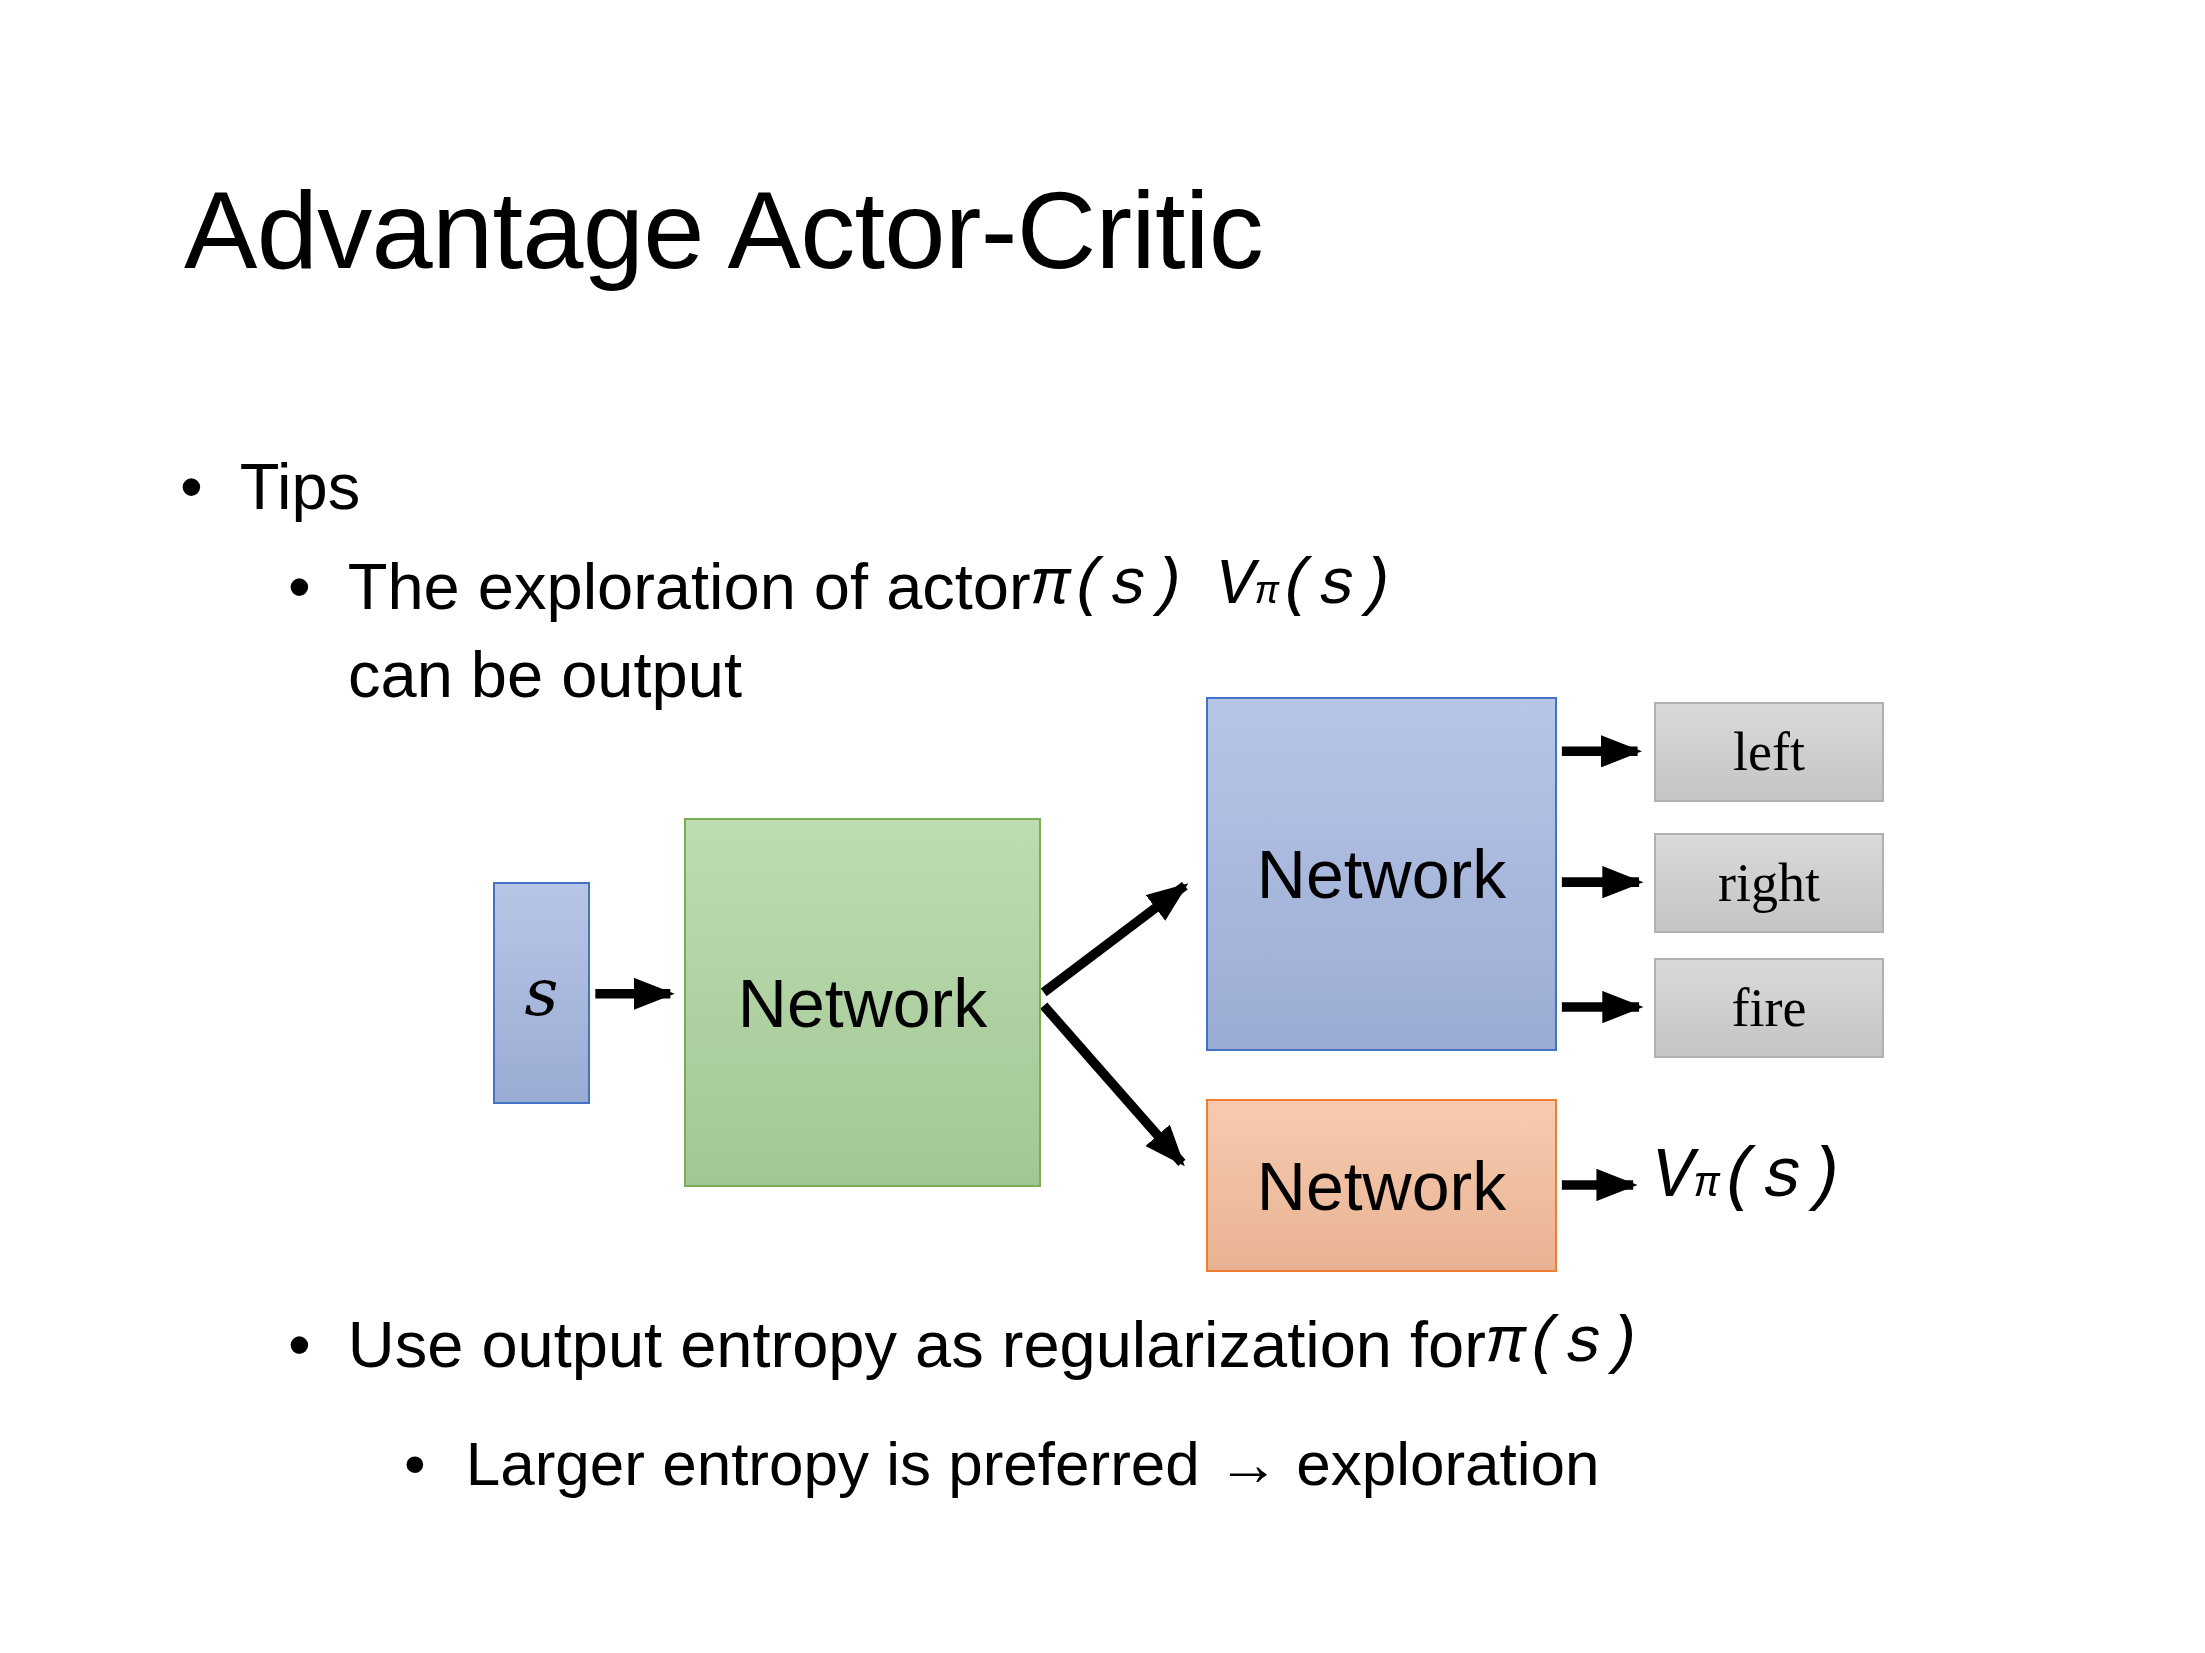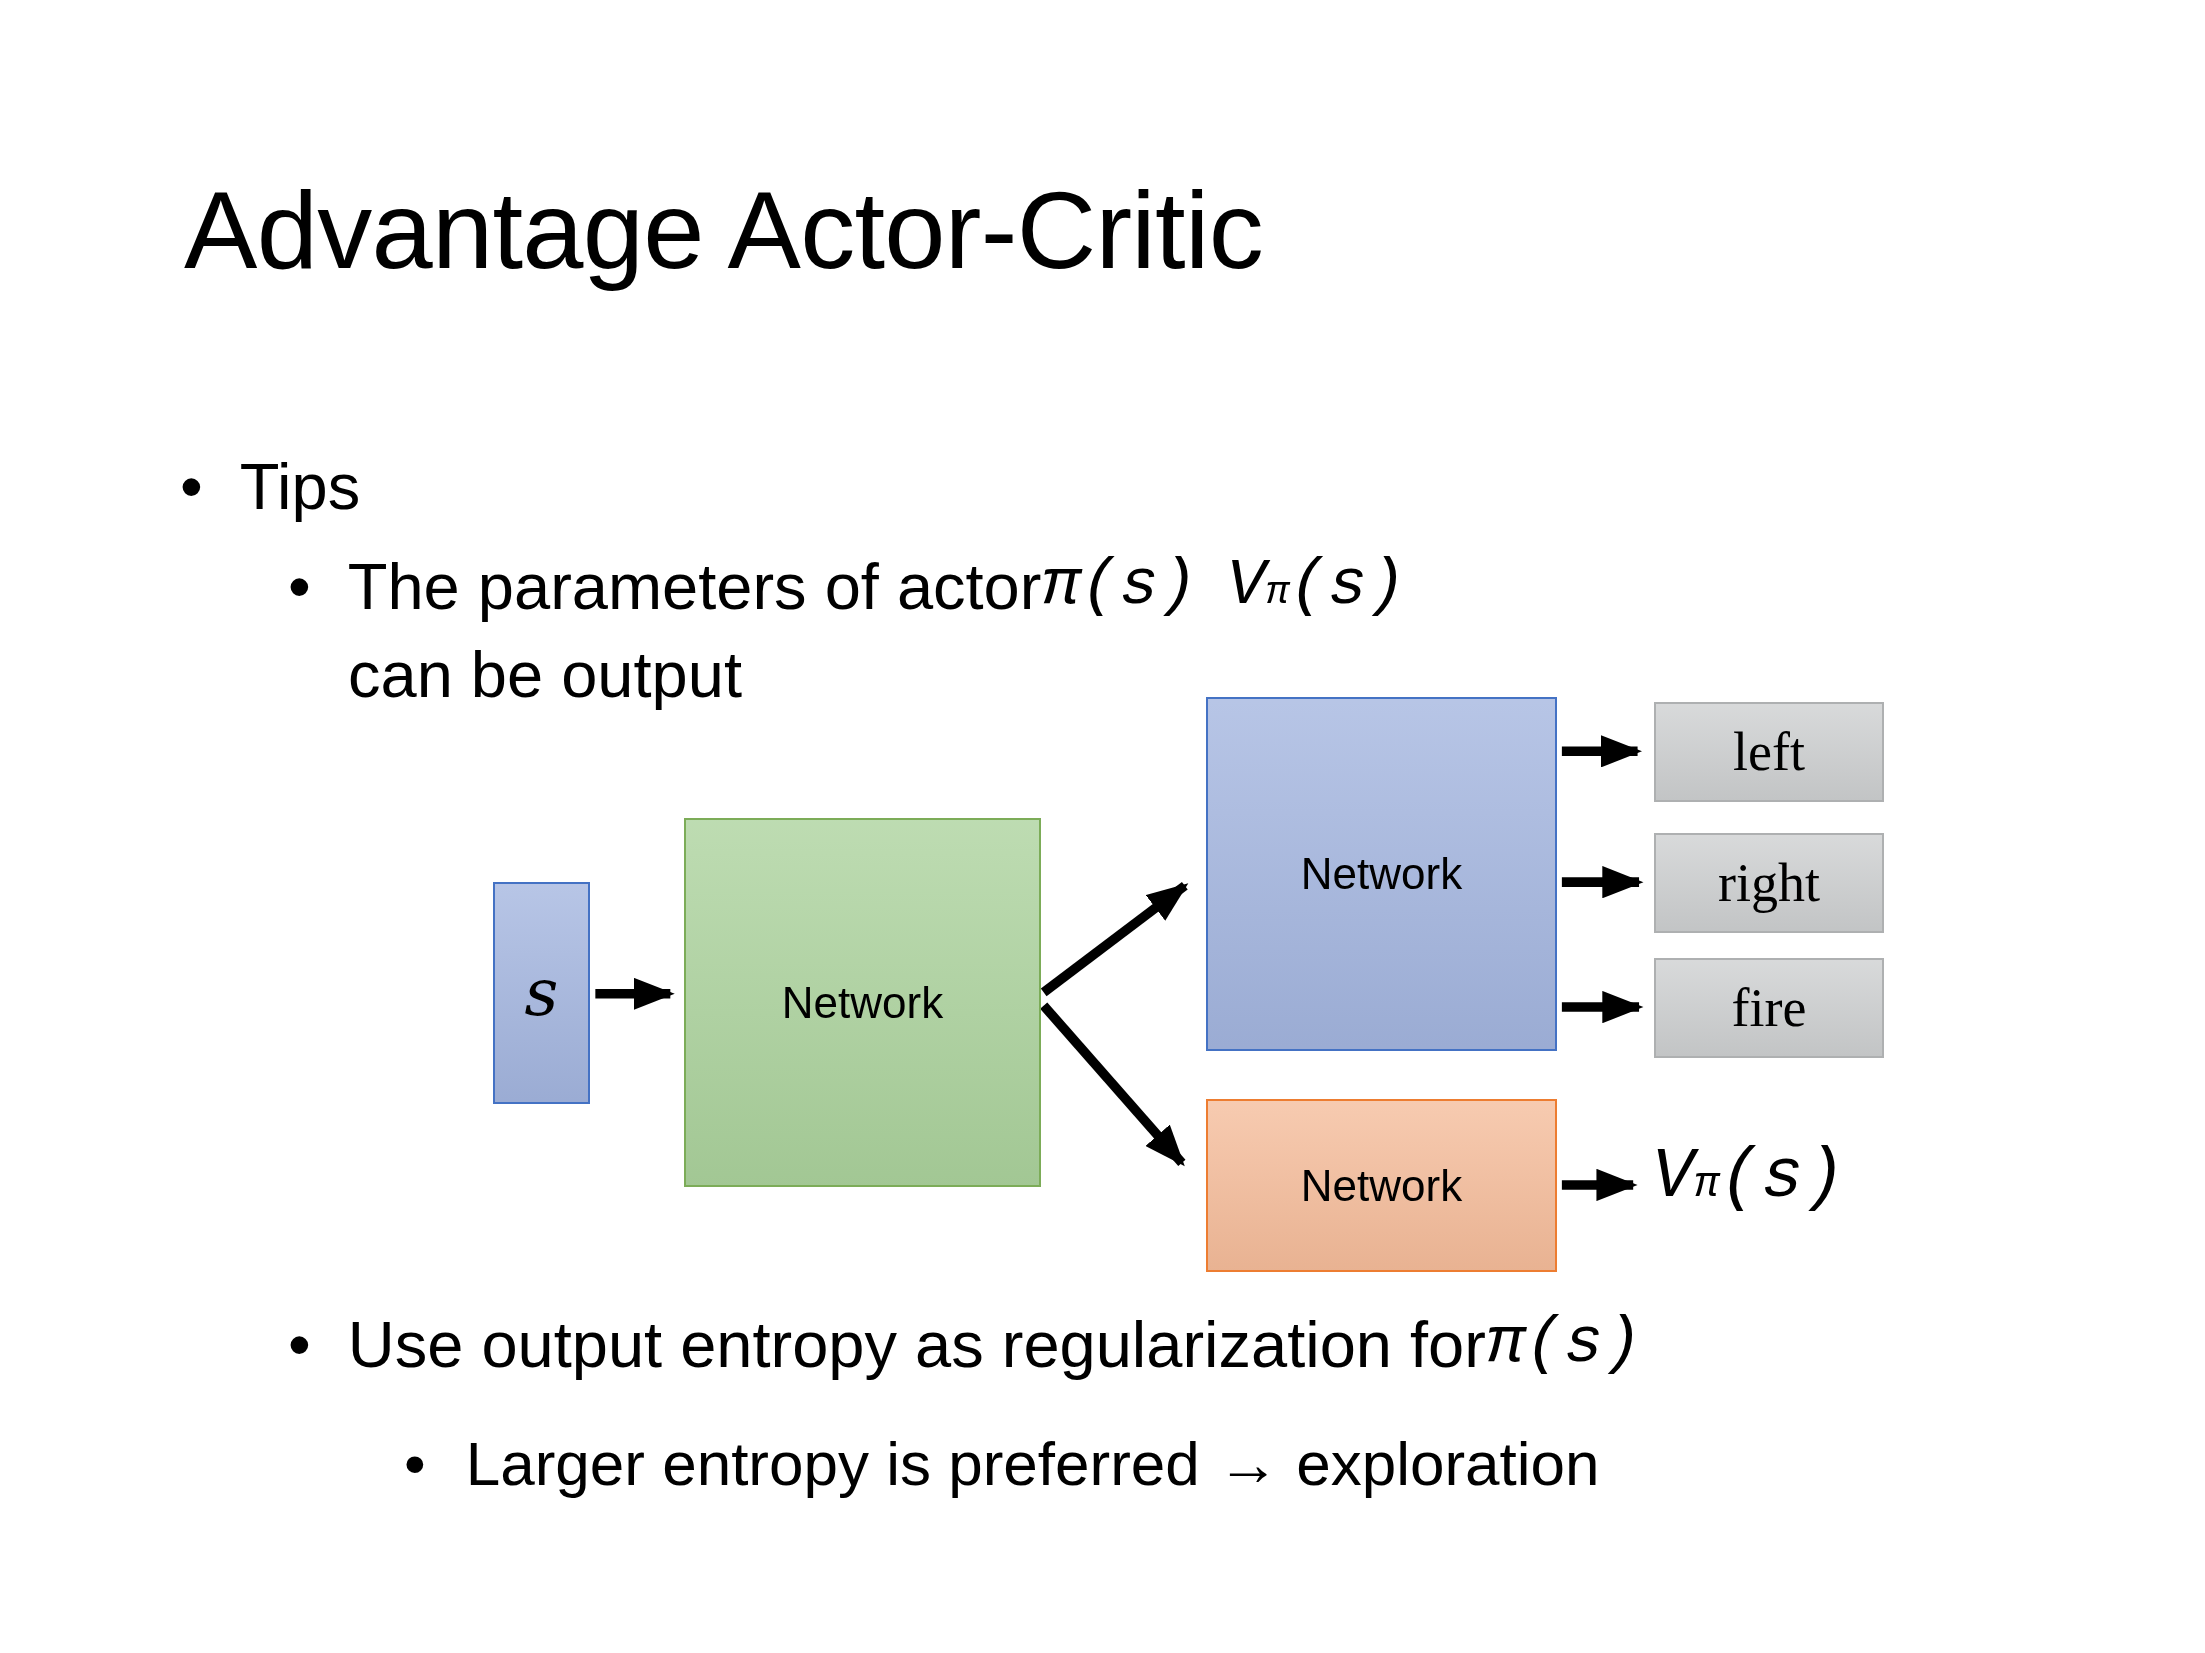--- a/index.html
+++ b/index.html
@@ -54,21 +54,21 @@
   
   .dbox {
     position: absolute;
     display: flex;
     align-items: center;
     justify-content: center;
     box-sizing: border-box;
     background-image: linear-gradient(180deg, rgba(255,255,255,0.22), rgba(0,0,0,0.05));
   }
   .net-label {
-    font-size: 44px;
+    font-size: 68px;
     line-height: 1;
   }
   .input-box {
     left: 493px; top: 882px; width: 97px; height: 222px;
     background-color: var(--blue_fill);
     border: 2.9px solid var(--blue_border);
   }
   .input-label {
     font-family: "DejaVu Serif", serif;
     font-style: italic;
@@ -119,21 +119,21 @@
 
   <div class="abs title">Advantage Actor-Critic</div>
 
   <div class="abs bullet-row lvl1" style="left:180px; top:454px;">
     <span class="bullet-dot">•</span>
     <span>Tips</span>
   </div>
 
   <div class="abs bullet-row lvl2" style="left:288px; top:554px;">
     <span class="bullet-dot">•</span>
-    <span>The parameters of actor </span>
+    <span>The exploration of actor </span>
     <span class="math gap-after">π(s)</span>
     <span class="math"><span>V</span><span class="sup">π</span><span>(s)</span></span>
   </div>
 
   <div class="abs bullet-row lvl2" style="left:348px; top:642px;">
     <span>can be output</span>
   </div>
 
   <div class="abs bullet-row lvl2" style="left:288px; top:1312px;">
     <span class="bullet-dot">•</span>

